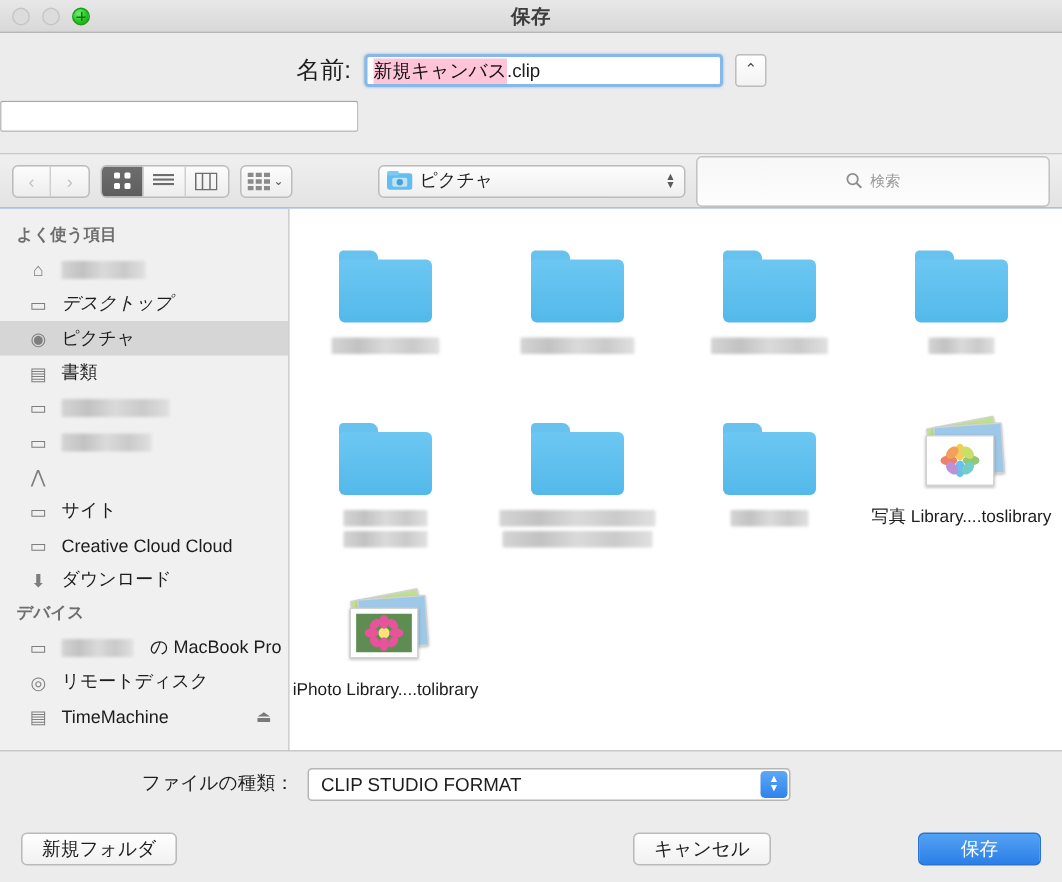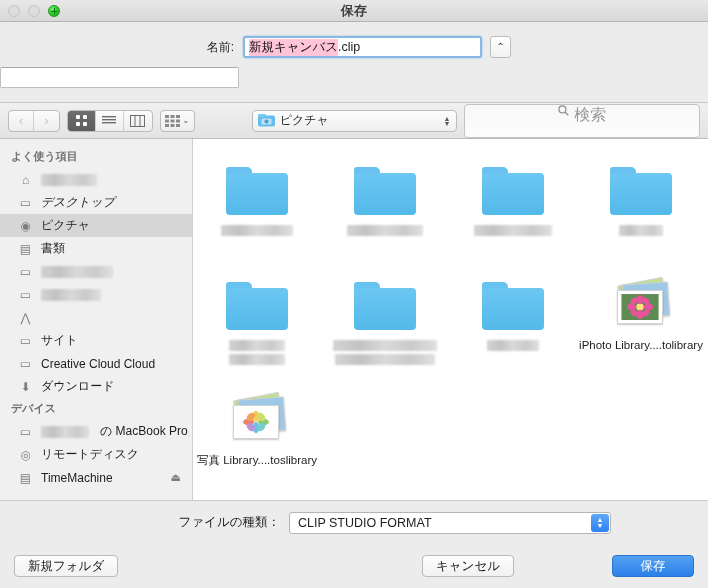--- a/index.html
+++ b/index.html
@@ -83,21 +83,21 @@
   .field-row {
     display: flex;
     align-items: center;
     margin-bottom: 9px;
   }
   .field-row:last-child { margin-bottom: 2px; }
   .field-label {
     width: 243px;
     text-align: right;
     padding-right: 9px;
-    font-size: 12px;
+    font-size: 16px;
     color: #1d1d1d;
   }
   .name-input {
     width: 239px;
     height: 22px;
     border: 2px solid #86b8e8;
     border-radius: 3px;
     background: #fff;
     display: flex;
     align-items: center;
@@ -202,24 +202,25 @@
     color: #5a5a5a;
   }
   .search-field {
     width: 236px;
     height: 34px;
     margin-left: auto;
     border: 1px solid #c3c3c3;
     border-radius: 4px;
     background: linear-gradient(to bottom, #f7f7f7, #fdfdfd);
     display: flex;
+    align-items: center;
     justify-content: center;
     gap: 5px;
     color: #9a9a9a;
-    font-size: 16px;
+    font-size: 10px;
   }
 
   
   .content {
     flex: 1 1 auto;
     display: flex;
     min-height: 0;
     background: #3b82f6;
   }
   .sidebar {
@@ -331,21 +332,21 @@
 
   
   .filetype-bar {
     flex: 0 0 44px;
     background: #ececec;
     border-top: 1px solid #c8c8c8;
     display: flex;
     align-items: center;
   }
   .ft-label {
-    width: 289px;
+    width: 205px;
     text-align: right;
     padding-right: 9px;
     font-size: 12.5px;
   }
   .ft-select {
     width: 322px;
     height: 22px;
     border: 1px solid #b5b5b5;
     border-radius: 3px;
     background: #fff;
@@ -616,58 +617,58 @@
             </div>
           </div>
           <div class="nm"><span class="redact" style="width: 52px;"></span><br></div>
         </div>
         <div class="cell">
           <div class="ic">
             <div class="stack">
               <span class="ph p1"></span>
               <span class="ph p2"></span>
               <span class="ph p3"><span class="inner"><svg viewBox="0 0 40 28" width="100%" height="100%">
+                    <g opacity="0.85">
+                      <ellipse cx="20" cy="8" rx="3.6" ry="6" fill="#f2c53d"></ellipse>
+                      <ellipse cx="20" cy="20" rx="3.6" ry="6" fill="#4fb6e8"></ellipse>
+                      <ellipse cx="12" cy="14" rx="6" ry="3.6" fill="#ef6a52"></ellipse>
+                      <ellipse cx="28" cy="14" rx="6" ry="3.6" fill="#7bc15c"></ellipse>
+                      <ellipse cx="14.4" cy="8.4" rx="5.2" ry="3.6" transform="rotate(-45 14.4 8.4)" fill="#f2903d"></ellipse>
+                      <ellipse cx="25.6" cy="19.6" rx="5.2" ry="3.6" transform="rotate(-45 25.6 19.6)" fill="#5bc5c0"></ellipse>
+                      <ellipse cx="25.6" cy="8.4" rx="5.2" ry="3.6" transform="rotate(45 25.6 8.4)" fill="#c3d94e"></ellipse>
+                      <ellipse cx="14.4" cy="19.6" rx="5.2" ry="3.6" transform="rotate(45 14.4 19.6)" fill="#b07fd1"></ellipse>
+                    </g>
+                  </svg></span></span>
+            </div>
+          </div>
+          <div class="nm">写真 Library....toslibrary</div>
+        </div>
+        <div class="cell">
+          <div class="ic">
+            <div class="stack">
+              <span class="ph p1"></span>
+              <span class="ph p2"></span>
+              <span class="ph p3"><span class="inner"><svg viewBox="0 0 40 28" width="100%" height="100%">
                     <rect width="40" height="28" fill="#5f8c52"></rect>
                     <circle cx="20" cy="14" r="4" fill="#fbe27a"></circle>
                     <g fill="#e8539b">
                       <ellipse cx="20" cy="6" rx="3.4" ry="5"></ellipse>
                       <ellipse cx="20" cy="22" rx="3.4" ry="5"></ellipse>
                       <ellipse cx="11" cy="14" rx="5" ry="3.4"></ellipse>
                       <ellipse cx="29" cy="14" rx="5" ry="3.4"></ellipse>
                       <ellipse cx="13.6" cy="7.6" rx="4.4" ry="3" transform="rotate(-45 13.6 7.6)"></ellipse>
                       <ellipse cx="26.4" cy="20.4" rx="4.4" ry="3" transform="rotate(-45 26.4 20.4)"></ellipse>
                       <ellipse cx="26.4" cy="7.6" rx="4.4" ry="3" transform="rotate(45 26.4 7.6)"></ellipse>
                       <ellipse cx="13.6" cy="20.4" rx="4.4" ry="3" transform="rotate(45 13.6 20.4)"></ellipse>
                     </g>
                   </svg></span></span>
             </div>
           </div>
           <div class="nm">iPhoto Library....tolibrary</div>
         </div>
-        <div class="cell">
-          <div class="ic">
-            <div class="stack">
-              <span class="ph p1"></span>
-              <span class="ph p2"></span>
-              <span class="ph p3"><span class="inner"><svg viewBox="0 0 40 28" width="100%" height="100%">
-                    <g opacity="0.85">
-                      <ellipse cx="20" cy="8" rx="3.6" ry="6" fill="#f2c53d"></ellipse>
-                      <ellipse cx="20" cy="20" rx="3.6" ry="6" fill="#4fb6e8"></ellipse>
-                      <ellipse cx="12" cy="14" rx="6" ry="3.6" fill="#ef6a52"></ellipse>
-                      <ellipse cx="28" cy="14" rx="6" ry="3.6" fill="#7bc15c"></ellipse>
-                      <ellipse cx="14.4" cy="8.4" rx="5.2" ry="3.6" transform="rotate(-45 14.4 8.4)" fill="#f2903d"></ellipse>
-                      <ellipse cx="25.6" cy="19.6" rx="5.2" ry="3.6" transform="rotate(-45 25.6 19.6)" fill="#5bc5c0"></ellipse>
-                      <ellipse cx="25.6" cy="8.4" rx="5.2" ry="3.6" transform="rotate(45 25.6 8.4)" fill="#c3d94e"></ellipse>
-                      <ellipse cx="14.4" cy="19.6" rx="5.2" ry="3.6" transform="rotate(45 14.4 19.6)" fill="#b07fd1"></ellipse>
-                    </g>
-                  </svg></span></span>
-            </div>
-          </div>
-          <div class="nm">写真 Library....toslibrary</div>
-        </div>
       </div>
   </div>
 
   <div class="filetype-bar">
     <div class="ft-label">ファイルの種類：</div>
     <div class="ft-select">
       <span>CLIP STUDIO FORMAT</span>
       <span class="ft-stepper">
           <span>▲</span>
           <span>▼</span>

